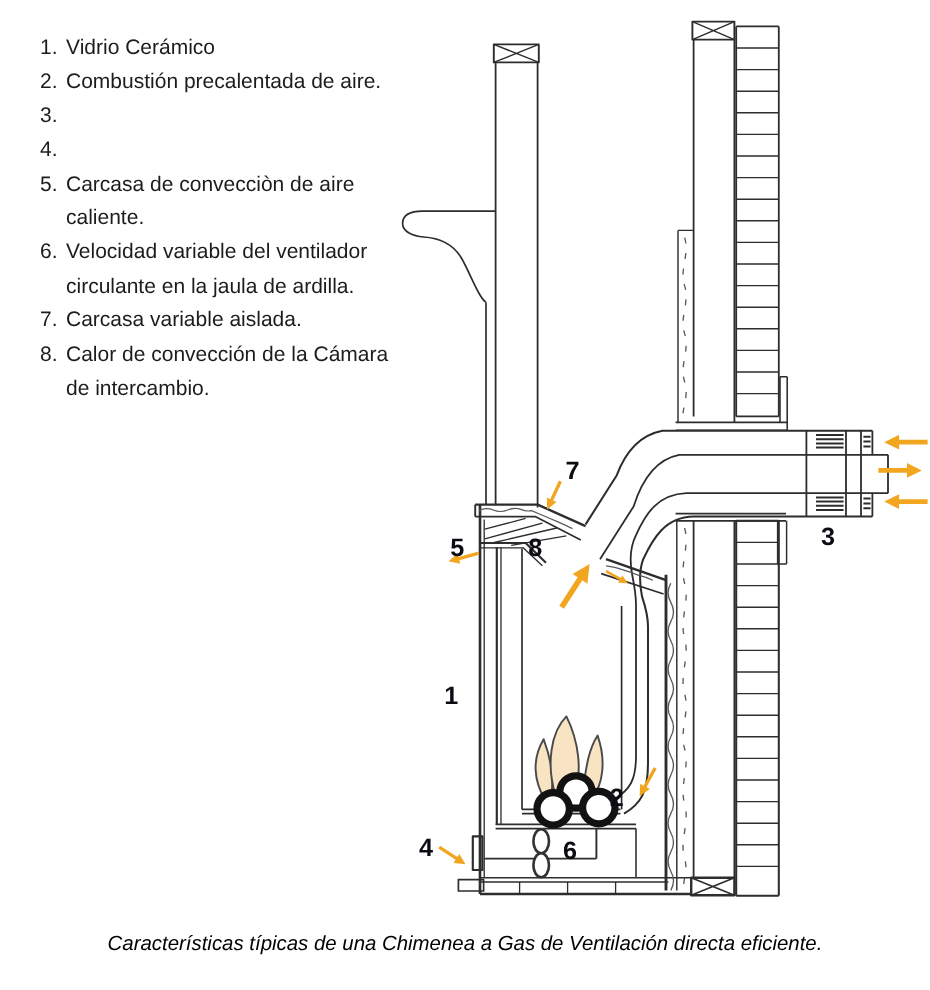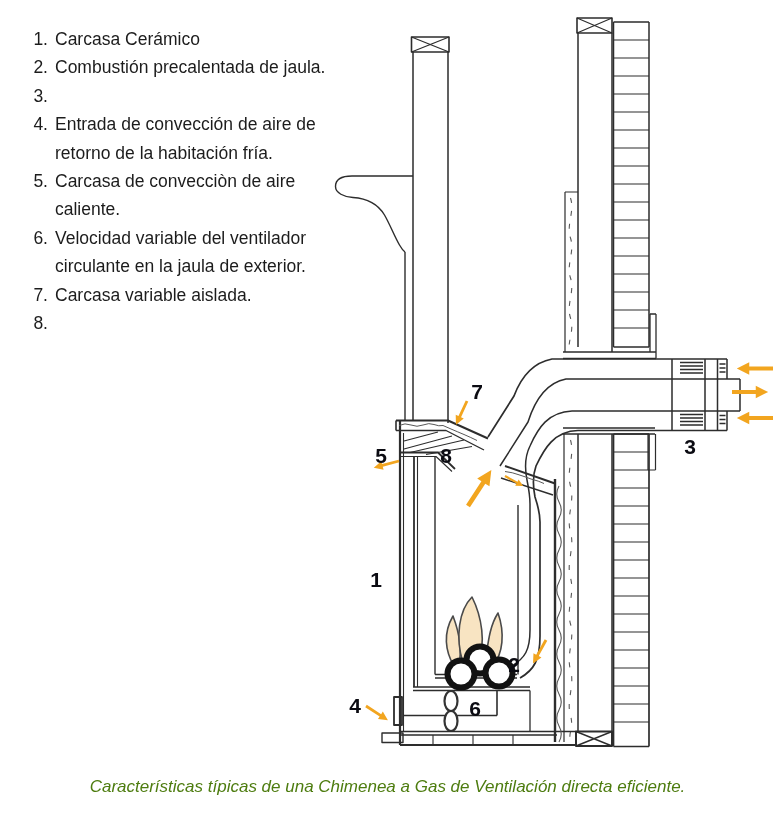--- a/index.html
+++ b/index.html
@@ -5,70 +5,70 @@
   html,body{margin:0;padding:0;background:#fff;}
   .canvas{position:relative;width:775px;height:825px;background:#fff;overflow:hidden;
           font-family:"Liberation Sans",sans-serif;color:#1b1b1b;}
   
   .legend{position:absolute;left:30px;top:25px;width:330px;}
   .lrow{display:flex;font-size:17.5px;line-height:28.4px;color:#1c1c1c;}
   .lnum{width:18px;text-align:right;margin-right:7px;flex:none;}
   .ltext{white-space:pre-line;}
   
   .caption{position:absolute;left:0;top:777px;width:100%;text-align:center;
-           font-style:italic;font-size:17px;color:#4d7c0f;}
+           font-style:italic;font-size:17px;color:#000000;}
   
   .art{position:absolute;left:0;top:0;}
   .s{stroke:var(--line,#2d2d2d);fill:none;stroke-linecap:butt;stroke-linejoin:round;}
   .tex{stroke:#585858;fill:none;}
   .arrow{fill:var(--arrow,#F2A51F);stroke:none;}
   .flame{fill:var(--flame-fill,#F8E4C2);stroke:var(--flame-stroke,#4a4a4a);stroke-width:1.6;stroke-linejoin:round;}
   .log{fill:#fff;stroke:#121212;stroke-width:6px;}
   .fan{fill:#fff;stroke:#333;stroke-width:2.2px;}
   .dlabel{font-family:"Liberation Sans",sans-serif;font-weight:700;font-size:21px;
           fill:var(--label,#0b0b12);text-anchor:middle;}
 </style>
 </head>
 <body>
 
 <div class="canvas">
 
   <div class="legend">
     <div class="lrow">
         <span class="lnum">1.</span>
-        <span class="ltext">Carcasa Cerámico</span>
+        <span class="ltext">Vidrio Cerámico</span>
       </div>
     <div class="lrow">
         <span class="lnum">2.</span>
-        <span class="ltext">Combustión precalentada de jaula.</span>
+        <span class="ltext">Combustión precalentada de aire.</span>
       </div>
     <div class="lrow">
         <span class="lnum">3.</span>
       </div>
     <div class="lrow">
         <span class="lnum">4.</span>
-        <span class="ltext">Entrada de convección de aire de
-retorno de la habitación fría.</span>
       </div>
     <div class="lrow">
         <span class="lnum">5.</span>
         <span class="ltext">Carcasa de convecciòn de aire
 caliente.</span>
       </div>
     <div class="lrow">
         <span class="lnum">6.</span>
         <span class="ltext">Velocidad variable del ventilador
-circulante en la jaula de exterior.</span>
+circulante en la jaula de ardilla.</span>
       </div>
     <div class="lrow">
         <span class="lnum">7.</span>
         <span class="ltext">Carcasa variable aislada.</span>
       </div>
     <div class="lrow">
         <span class="lnum">8.</span>
+        <span class="ltext">Calor de convección de la Cámara
+de intercambio.</span>
       </div>
   </div>
 
   <svg class="art" width="775" height="825" viewBox="0 0 775 825">
     <defs>
       <path id="arr" d="M0,-1.8 H22 V-5.7 L33.5,0 L22,5.7 V1.8 H0 Z"></path>
     </defs>
 
     <g>
       <rect class="s" x="411.5" y="37" width="37.5" height="15" stroke-width="1.6"></rect>

